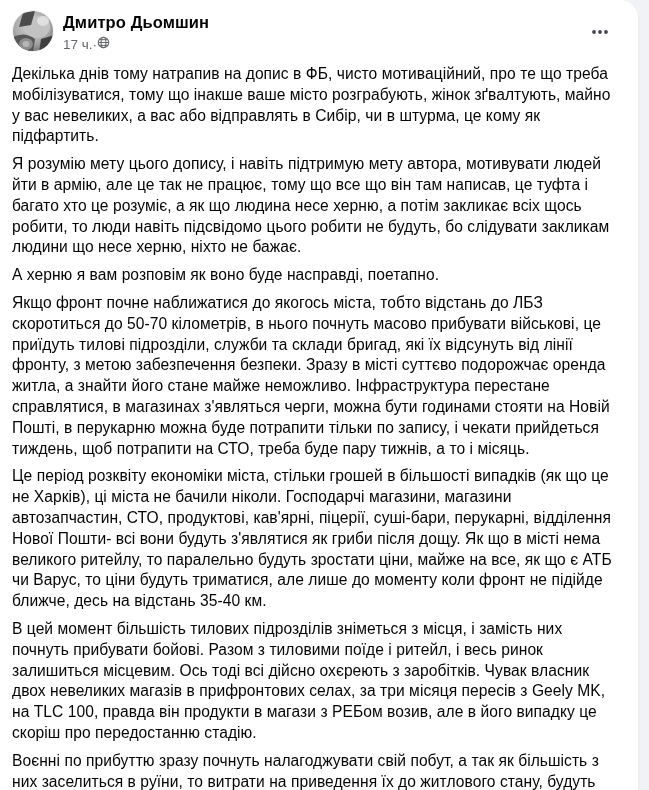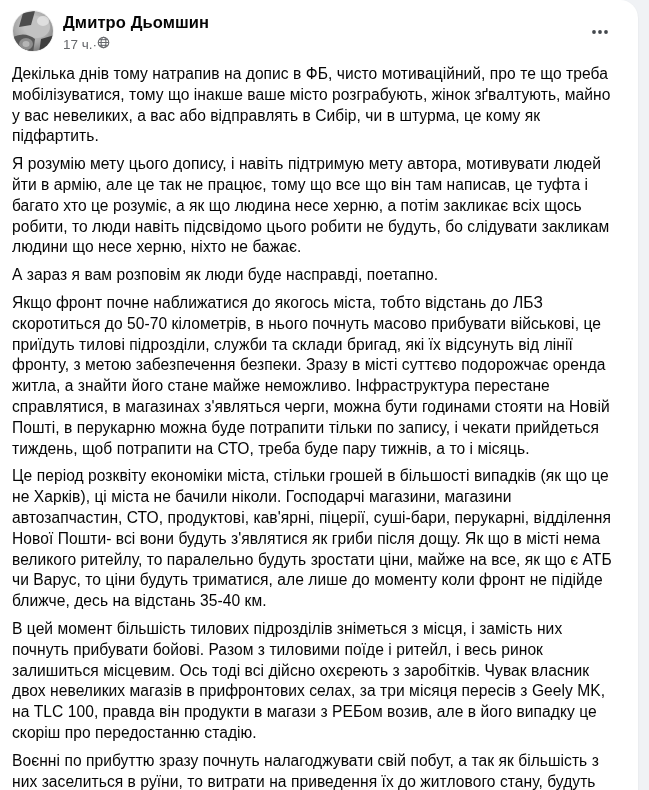--- a/index.html
+++ b/index.html
@@ -96,21 +96,21 @@
           <circle cx="4" cy="10" r="1.9" fill="#44484d"></circle>
           <circle cx="10" cy="10" r="1.9" fill="#44484d"></circle>
           <circle cx="16" cy="10" r="1.9" fill="#44484d"></circle>
         </svg>
       </button>
     </header>
 
     <section class="post-body">
         <p class="post-par">Декілька днів тому натрапив на допис в ФБ, чисто мотиваційний, про те що треба мобілізуватися, тому що інакше ваше місто розграбують, жінок зґвалтують, майно у вас невеликих, а вас або відправлять в Сибір, чи в штурма, це кому як підфартить.</p>
         <p class="post-par">Я розумію мету цього допису, і навіть підтримую мету автора, мотивувати людей йти в армію, але це так не працює, тому що все що він там написав, це туфта і багато хто це розуміє, а як що людина несе херню, а потім закликає всіх щось робити, то люди навіть підсвідомо цього робити не будуть, бо слідувати закликам людини що несе херню, ніхто не бажає.</p>
-        <p class="post-par">А зараз я вам розповім як люди буде насправді, поетапно.</p>
+        <p class="post-par">А херню я вам розповім як воно буде насправді, поетапно.</p>
         <p class="post-par">Якщо фронт почне наближатися до якогось міста, тобто відстань до ЛБЗ скоротиться до 50-70 кілометрів, в нього почнуть масово прибувати військові, це приїдуть тилові підрозділи, служби та склади бригад, які їх відсунуть від лінії фронту, з метою забезпечення безпеки. Зразу в місті суттєво подорожчає оренда житла, а знайти його стане майже неможливо. Інфраструктура перестане справлятися, в магазинах з'являться черги, можна бути годинами стояти на Новій Пошті, в перукарню можна буде потрапити тільки по запису, і чекати прийдеться тиждень, щоб потрапити на СТО, треба буде пару тижнів, а то і місяць.</p>
         <p class="post-par">Це період розквіту економіки міста, стільки грошей в більшості випадків (як що це не Харків), ці міста не бачили ніколи. Господарчі магазини, магазини автозапчастин, СТО, продуктові, кав'ярні, піцерії, суші-бари, перукарні, відділення Нової Пошти- всі вони будуть з'являтися як гриби після дощу. Як що в місті нема великого ритейлу, то паралельно будуть зростати ціни, майже на все, як що є АТБ чи Варус, то ціни будуть триматися, але лише до моменту коли фронт не підійде ближче, десь на відстань 35-40 км.</p>
         <p class="post-par">В цей момент більшість тилових підрозділів зніметься з місця, і замість них  почнуть прибувати бойові. Разом з тиловими поїде і ритейл, і весь ринок залишиться місцевим. Ось тоді всі дійсно охєреють з заробітків. Чувак власник двох невеликих магазів в прифронтових селах, за три місяця пересів з Geely MK, на TLC 100, правда він продукти в магази з РЕБом возив, але в його випадку це скоріш про передостанню стадію.</p>
         <p class="post-par">Воєнні по прибуттю зразу почнуть налагоджувати свій побут, а так як більшість з них заселиться в руїни, то витрати на приведення їх до житлового стану, будуть космічні, в крупні будівельні магазини товар будуть завозити фурами, по декілька разів на тиждень.</p>
       </section>
 
   </article>
 </div>
 
 </body></html>

